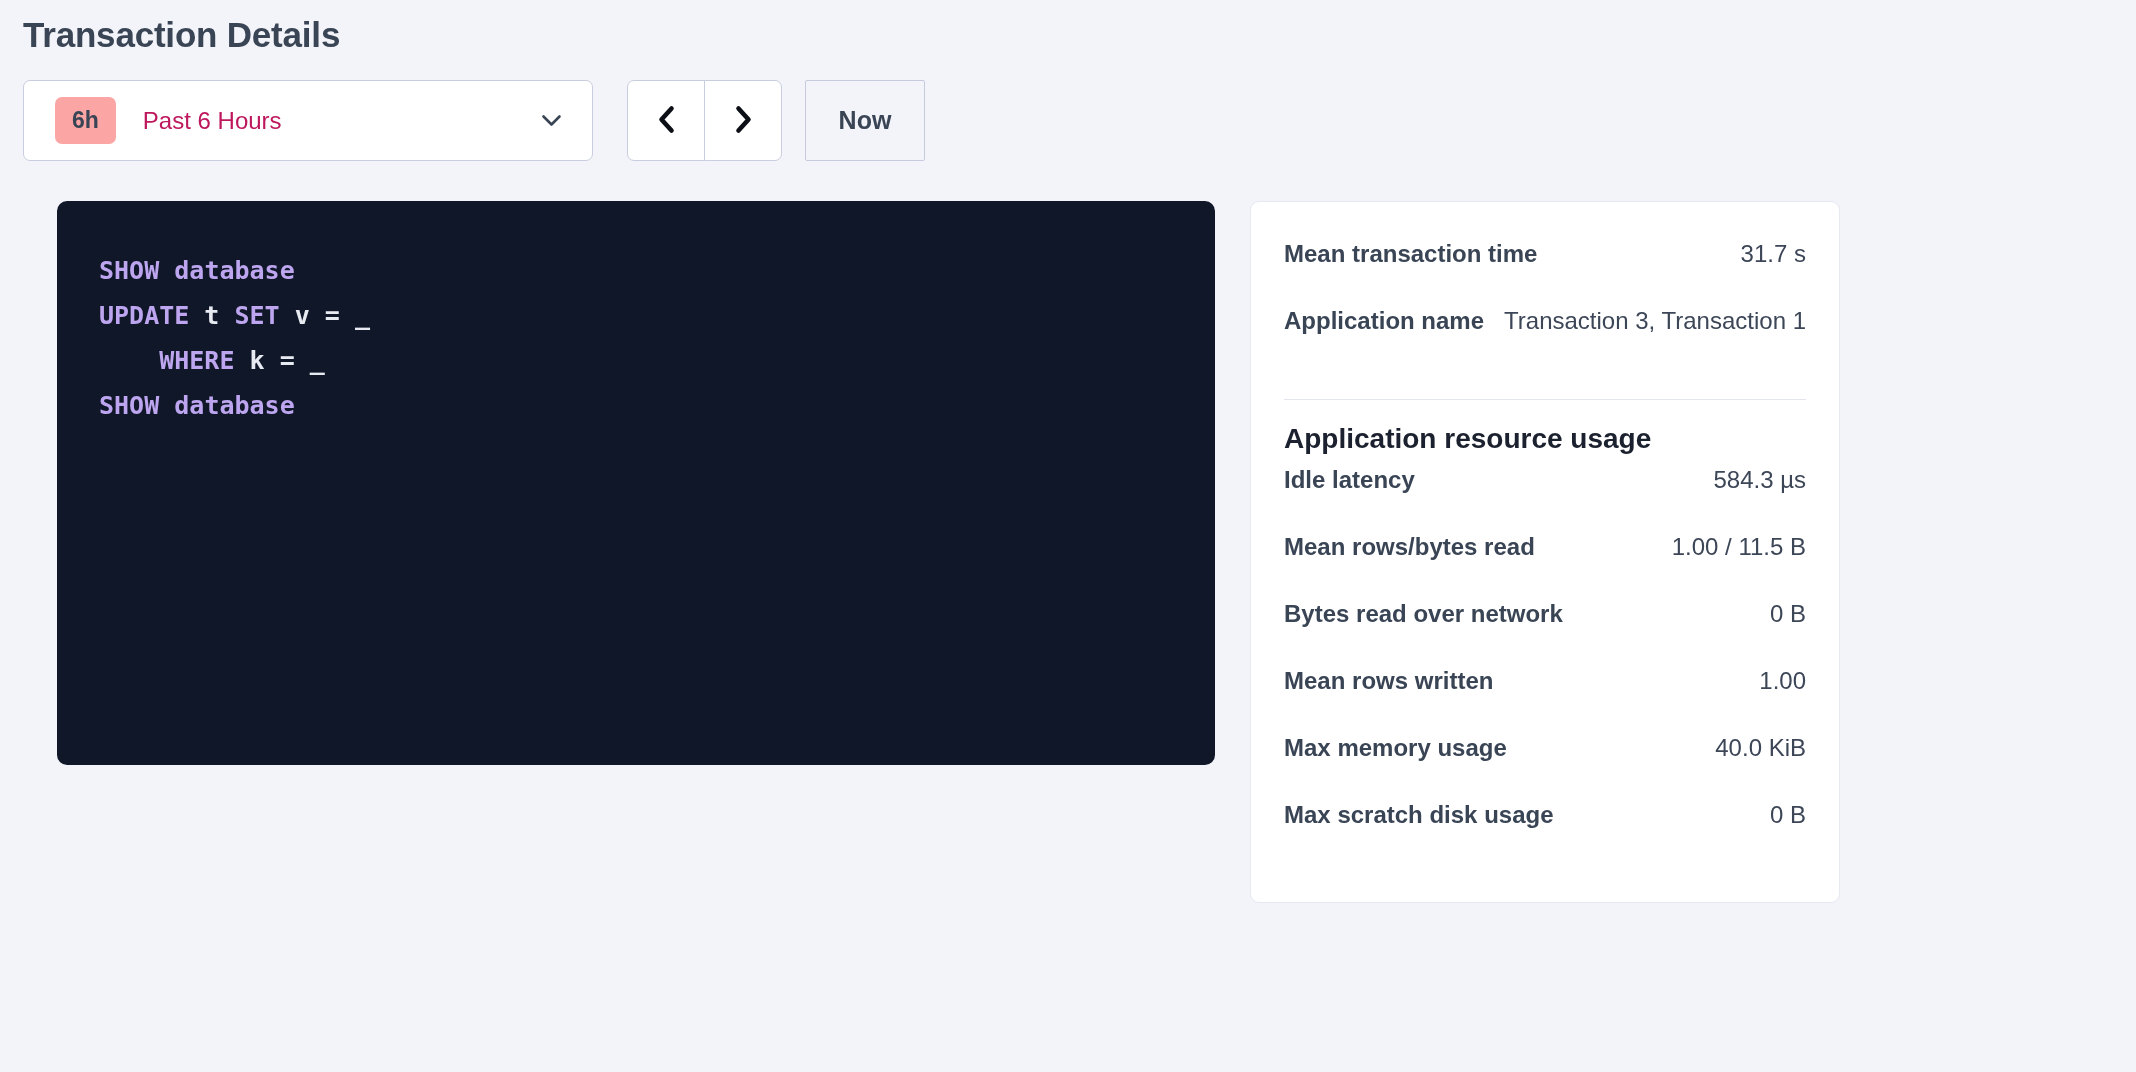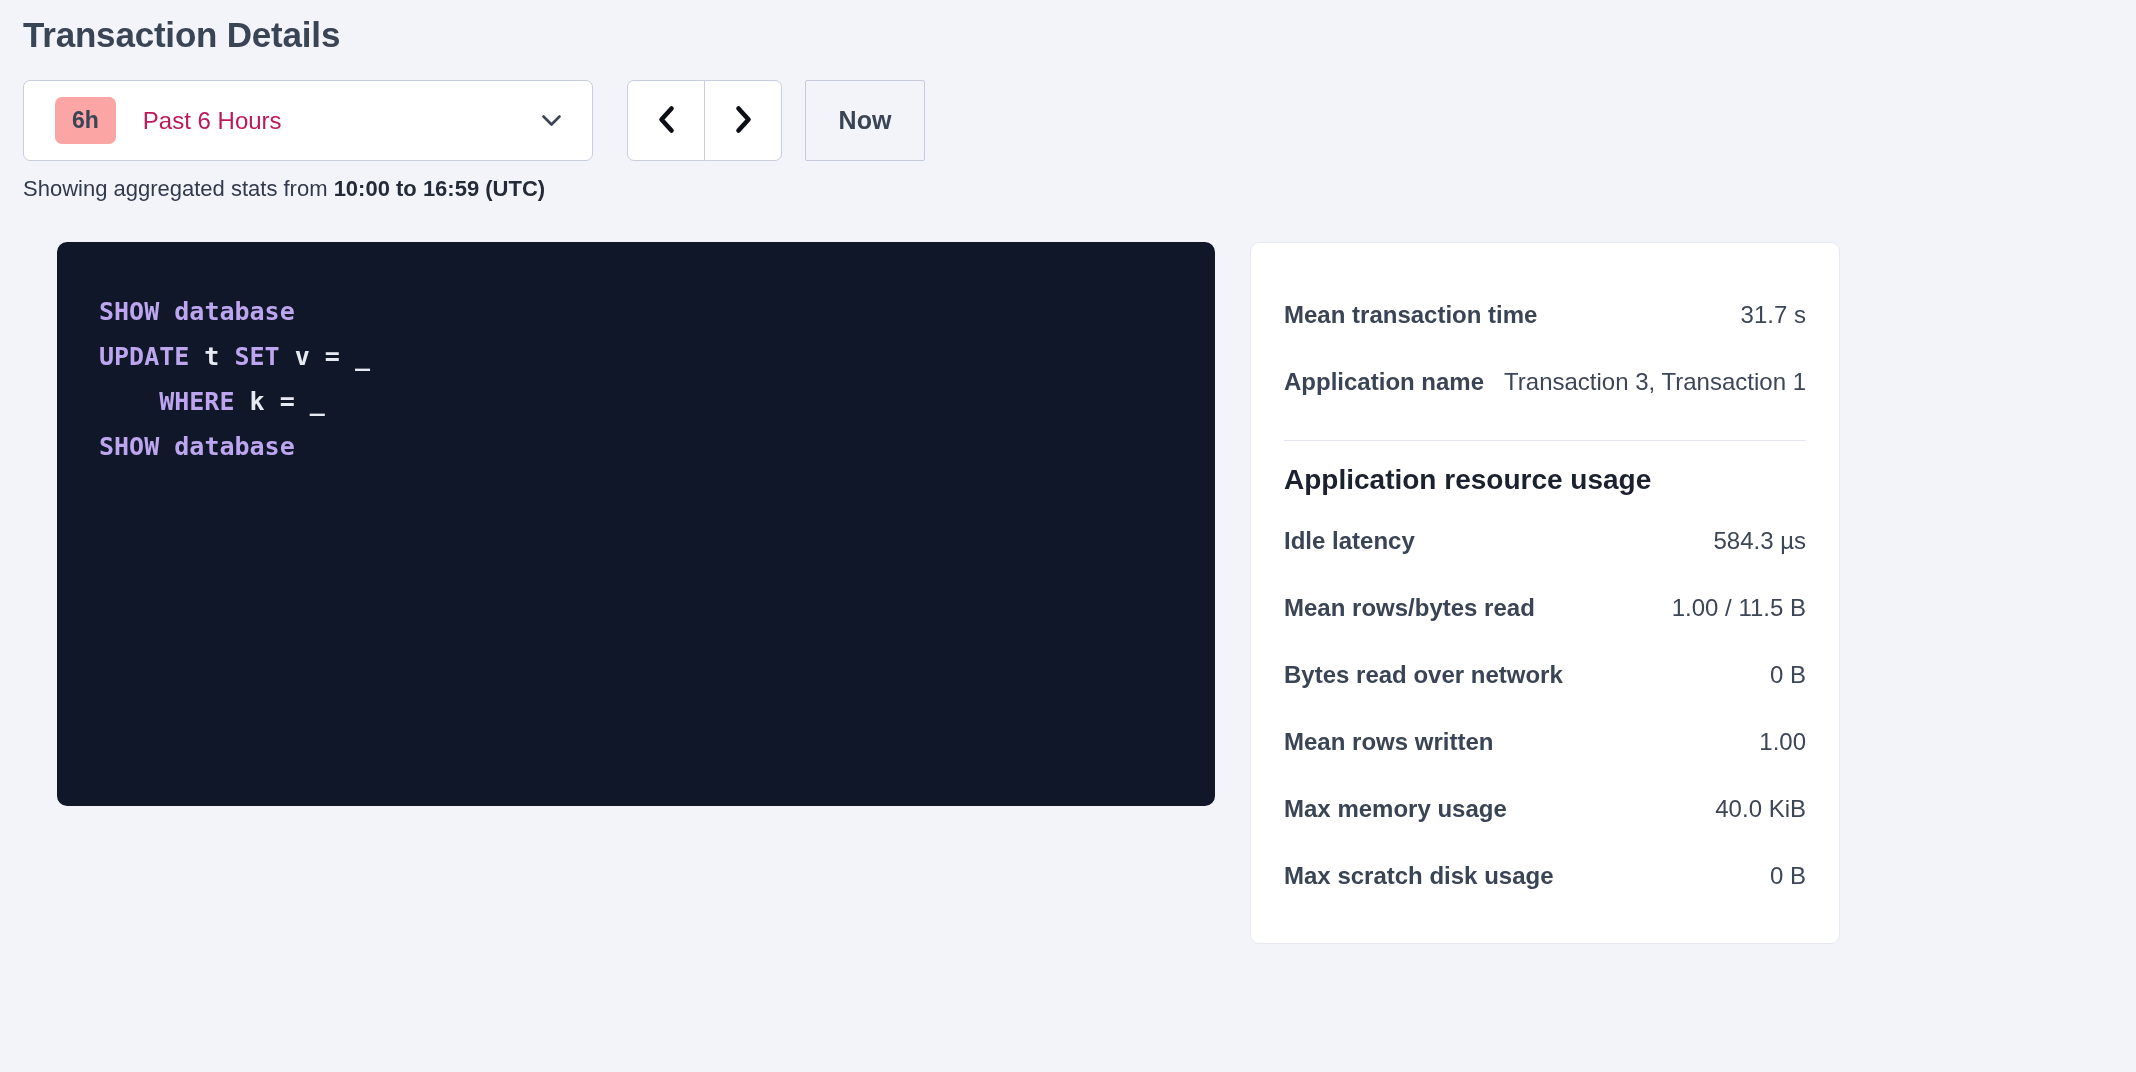--- a/index.html
+++ b/index.html
@@ -103,21 +103,21 @@
   .card {
     width: 675px;
     background: #ffffff;
     border: 1px solid #e6e9f1;
     border-radius: 9px;
     padding: 38px 33px 34px;
   }
   .stat-row {
     display: flex;
     justify-content: space-between;
-    align-items: center;
+    align-items: flex-start;
     height: 67px;
   }
   .stat-label { font-size: 24px; font-weight: 700; color: #394455; padding-right: 20px; white-space: nowrap; }
   .stat-value { font-size: 24px; font-weight: 400; color: #3c4657; text-align: right; white-space: nowrap; }
 
   .divider { border: none; border-top: 1px solid #e3e6ee; margin: 25px 0 21px; }
 
   .res-heading {
     margin: 0 0 9px;
     font-size: 28px;
@@ -157,21 +157,20 @@
           <svg width="23" height="31" viewBox="0 0 23 31">
               <polyline points="6.5,4.5 16.5,15.5 6.5,26.5" fill="none" stroke="#0c0f15" stroke-width="4.6" stroke-linecap="round" stroke-linejoin="round"></polyline>
             </svg>
         </span>
       </button>
     </div>
 
     <button class="now-btn">Now</button>
   </div>
 
-  <p class="caption"><span>Showing aggregated stats from </span><strong>10:00 to 16:59 (UTC)</strong></p>
 
   <div class="main">
 
     <div class="sqlbox">
       <div class="code" id="sql-code"><div><span class="kw">SHOW</span><span class="id"> </span><span class="kw">database</span></div><div><span class="kw">UPDATE</span><span class="id"> t </span><span class="kw">SET</span><span class="id"> v = _</span></div><div><span class="id">    </span><span class="kw">WHERE</span><span class="id"> k = _</span></div><div><span class="kw">SHOW</span><span class="id"> </span><span class="kw">database</span></div></div>
     </div>
 
     <aside class="card">
       <div id="summary-rows">
           <div class="stat-row">

